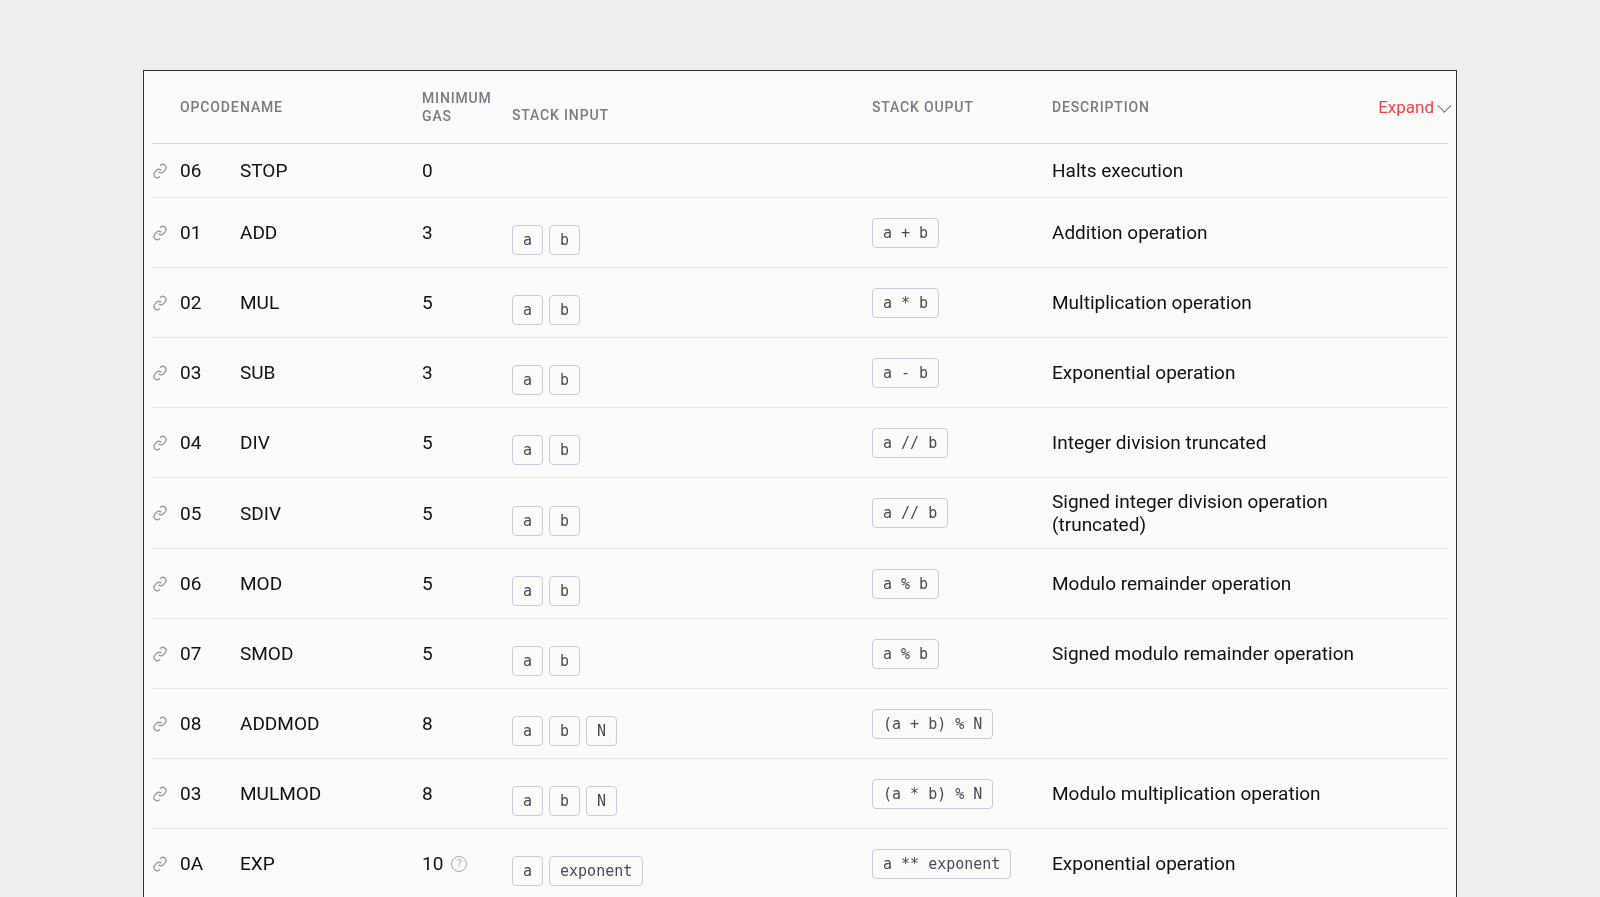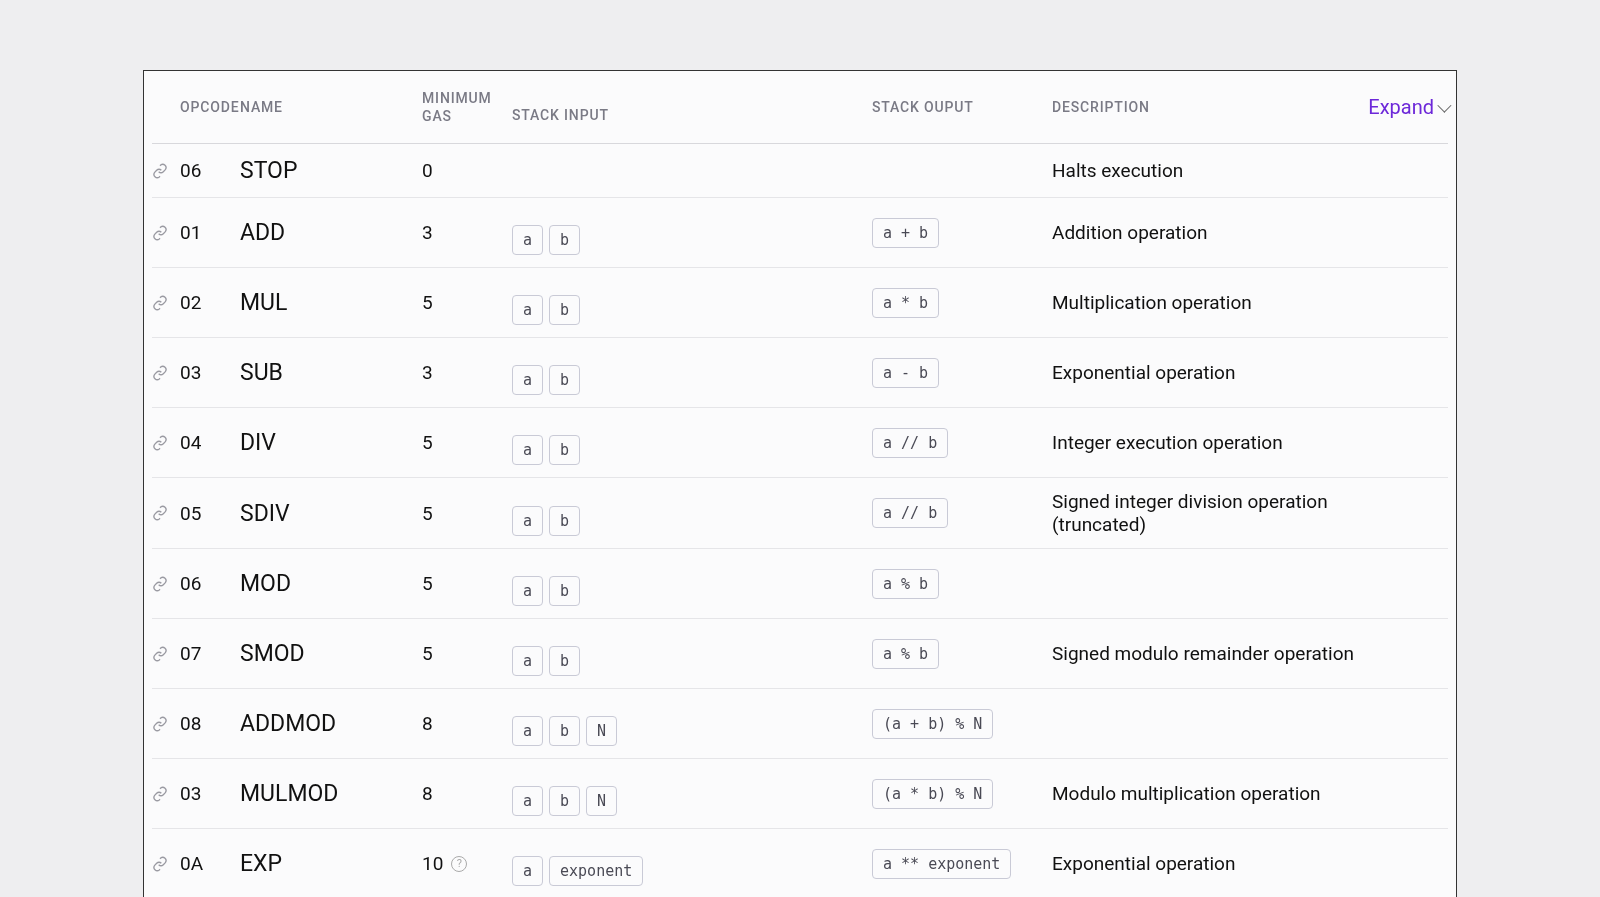--- a/index.html
+++ b/index.html
@@ -25,38 +25,38 @@
   }
   .header-row {
     padding: 18px 0;
     border-bottom: 1.5px solid #d8d8dc;
   }
   .data-row { padding: 12px 0; }
   .data-row:last-child { border-bottom: none; }
 
   .col-link   { width: 28px; display:flex; align-items:center; }
   .col-opcode { width: 60px; font-size: 19px; }
-  .col-name   { width: 146px; font-size: 23px; }
+  .col-name   { width: 146px; font-size: 19px; }
   .col-gas    { width: 90px; font-size: 19px; display:flex; align-items:center; gap:8px;margin-left:36px;}
   .col-input  { width: 360px; margin-top: 15px; }
   .col-output { width: 180px; }
   .col-desc   { flex: 1; font-size: 19px; }
   .col-expand { width: 90px; text-align:right; }
 
   .th {
     color: #7a7a85;
     font-size: 14px;
     letter-spacing: 0.06em;
     font-weight: 500;
   }
   .th.col-gas { display:block; line-height:1.3; }
 
   .expand-btn {
-    font-size: 20px;
-    color: #6d28d9;
+    font-size: 17px;
+    color: #ef4444;
     display:inline-flex;
     align-items:center;
     gap:4px;
     cursor:pointer;
   }
   .chevron {
     width: 10px; height: 10px;
     border-right: 1.5px solid #666;
     border-bottom: 1.5px solid #666;
     transform: rotate(45deg) translateY(-2px);
@@ -216,21 +216,21 @@
           <div class="token-list">
             <span class="token">a</span>
             <span class="token">b</span>
           </div>
         </div>
         <div class="col-output">
           <div class="token-list">
             <span class="token">a // b</span>
           </div>
         </div>
-        <div class="col-desc">Integer execution operation</div>
+        <div class="col-desc">Integer division truncated</div>
         <div class="col-expand"></div>
       </div>
       <div class="data-row">
         <div class="col-link link-icon">
           <svg viewBox="0 0 24 24">
             <path d="M10 13a5 5 0 0 0 7 0l3-3a5 5 0 0 0-7-7l-1 1"></path>
             <path d="M14 11a5 5 0 0 0-7 0l-3 3a5 5 0 0 0 7 7l1-1"></path>
           </svg>
         </div>
         <div class="col-opcode">05</div>
@@ -268,20 +268,21 @@
           <div class="token-list">
             <span class="token">a</span>
             <span class="token">b</span>
           </div>
         </div>
         <div class="col-output">
           <div class="token-list">
             <span class="token">a % b</span>
           </div>
         </div>
+        <div class="col-desc">Modulo remainder operation</div>
         <div class="col-expand"></div>
       </div>
       <div class="data-row">
         <div class="col-link link-icon">
           <svg viewBox="0 0 24 24">
             <path d="M10 13a5 5 0 0 0 7 0l3-3a5 5 0 0 0-7-7l-1 1"></path>
             <path d="M14 11a5 5 0 0 0-7 0l-3 3a5 5 0 0 0 7 7l1-1"></path>
           </svg>
         </div>
         <div class="col-opcode">07</div>

